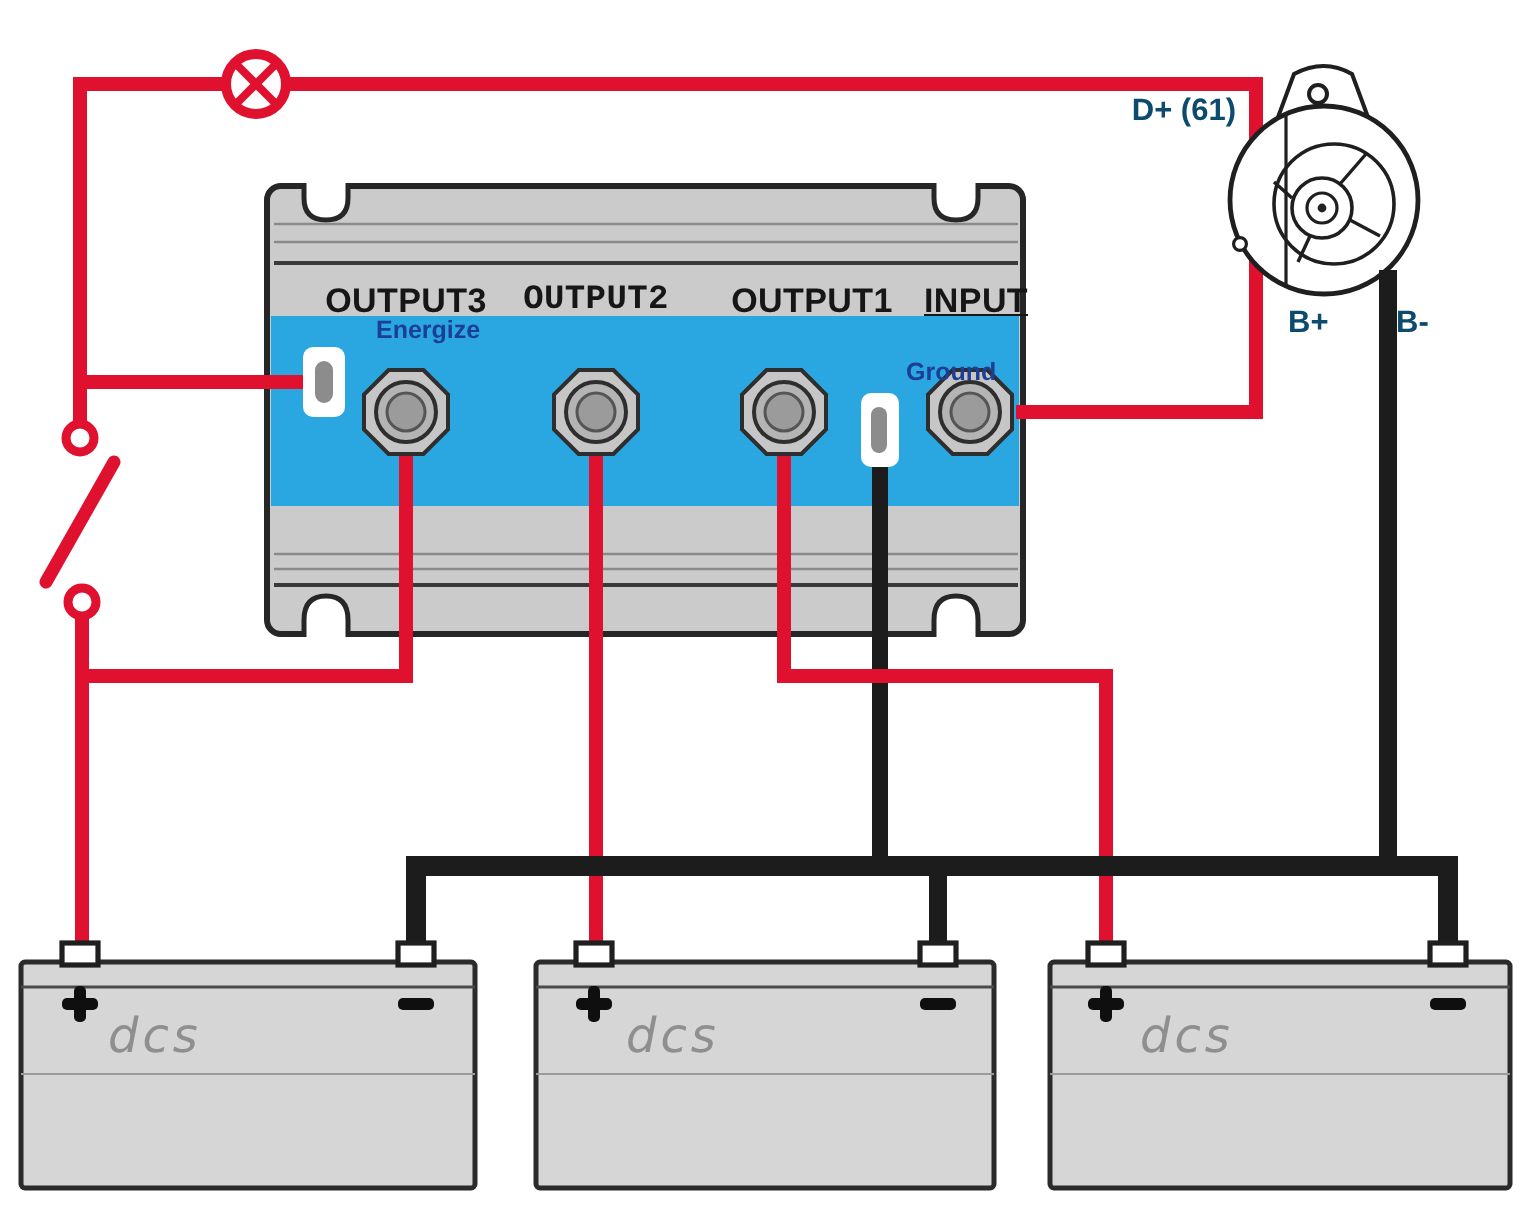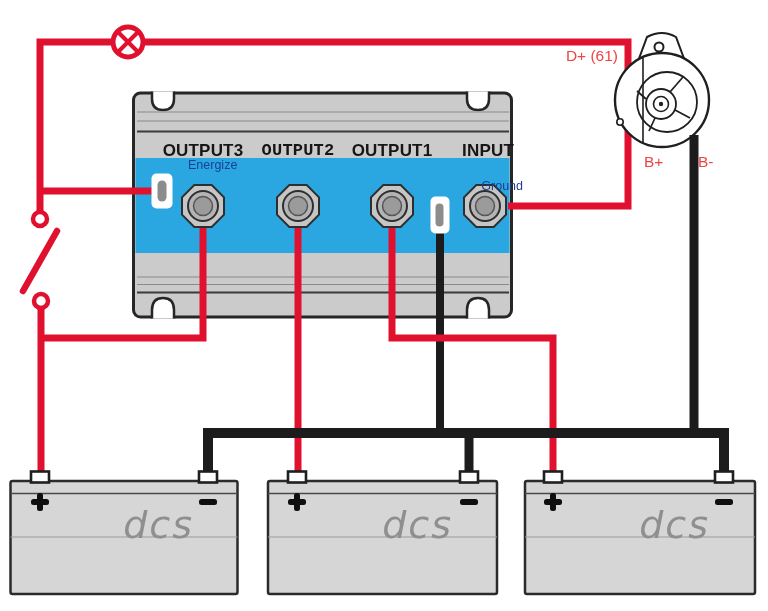--- a/index.html
+++ b/index.html
@@ -2,23 +2,23 @@
 <html><head>
 <meta charset="utf-8">
 <style>
   html,body{margin:0;padding:0;background:#fff;}
   #stage{position:relative;width:768px;height:611px;background:#ffffff;overflow:hidden;
          font-family:"Liberation Sans",sans-serif;}
   #wiring-svg{position:absolute;left:0;top:0;}
   .lbl{position:absolute;white-space:nowrap;color:#1a1a1a;line-height:1.1;}
   .term-lbl{top:142px;width:90px;text-align:center;font-size:17px;font-weight:600;
             letter-spacing:.2px;color:#161616;}
-  .navy{color:#1C3E94;font-weight:400;font-size:12.5px;padding-left:48px;}
-  .alt-lbl{font-size:15.5px;color:#ef4444;}
-  .logo{top:505px;width:140px;text-align:right;font-size:38px;font-style:italic;
+  .navy{color:#1C3E94;font-weight:700;font-size:12.5px;padding-left:48px;}
+  .alt-lbl{font-size:15.5px;color:#0c4a6e;font-weight:bold;}
+  .logo{top:505px;width:140px;text-align:left;font-size:24px;font-style:italic;
         letter-spacing:2px;color:#8F8F8F;font-family:"DejaVu Sans",sans-serif;}
 </style>
 </head>
 <body>
 
 <div id="stage">
 
   <svg id="wiring-svg" width="768" height="611" viewBox="0 0 768 611">
 
     <g>
@@ -166,23 +166,23 @@
       </g>
     </g>
   </svg>
 
   <div class="lbl alt-lbl" style="left:544px;top:47px;width:74px;text-align:right;">D+ (61)</div>
   <div class="lbl alt-lbl" style="left:644px;top:153px;">B+</div>
   <div class="lbl alt-lbl" style="left:698px;top:153px;">B-</div>
 
   <div class="lbl term-lbl" style="left:158px;">OUTPUT3</div>
   <div class="lbl term-lbl" style="left:253px;font-family:Liberation Mono, monospace;">OUTPUT2</div>
-  <div class="lbl term-lbl" style="left:347px;">OUTPUT1</div>
-  <div class="lbl term-lbl" style="left:443px;">INPUT</div>
+  <div class="lbl term-lbl" style="left:361px;">OUTPUT1</div>
+  <div class="lbl term-lbl" style="left:443px;text-decoration:underline;">INPUT</div>
 
   <div class="lbl navy" style="left:140px;top:159px;">Energize</div>
-  <div class="lbl navy" style="left:405px;top:180px;width:70px;text-align:right;">Ground</div>
+  <div class="lbl navy" style="left:405px;top:180px;width:70px;text-align:left;">Ground</div>
 
   <div class="lbl logo" style="left:54px;">dcs</div>
   <div class="lbl logo" style="left:313px;">dcs</div>
   <div class="lbl logo" style="left:570px;">dcs</div>
 
 </div>
 
 </body></html>

